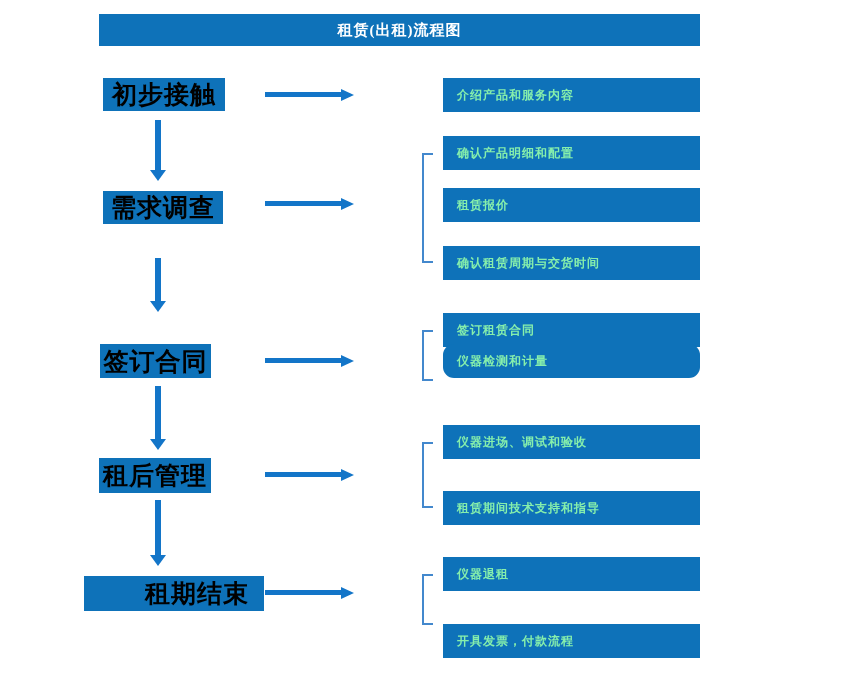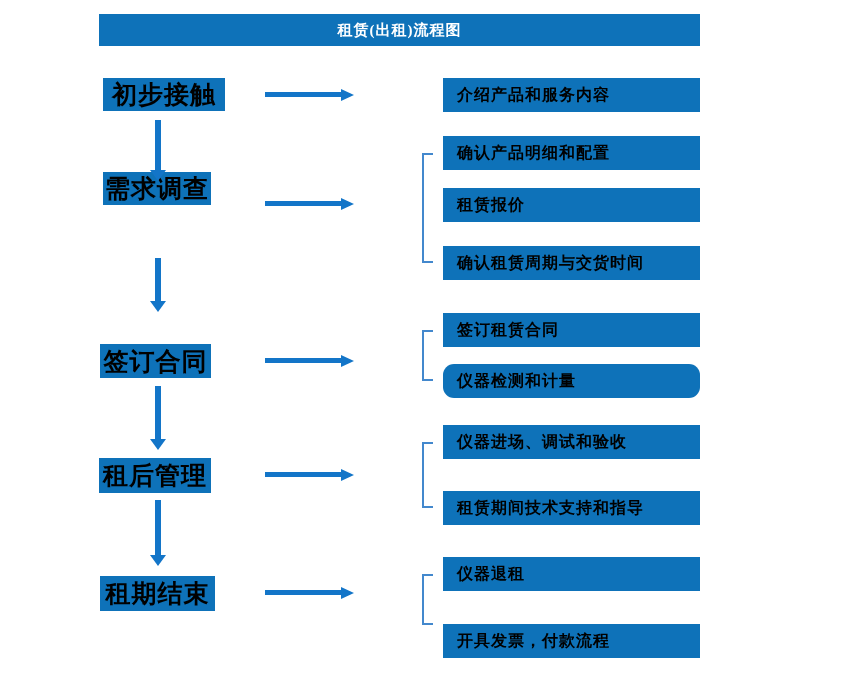--- a/index.html
+++ b/index.html
@@ -22,24 +22,24 @@
     font-size:15px;font-weight:bold;letter-spacing:1px;
   }
   .lbox{
     position:absolute;height:33px;
     background:var(--box-blue);color:#000000;
     display:flex;align-items:center;justify-content:center;
     font-size:25px;font-weight:bold;letter-spacing:1px;
   }
   .rbox{
     position:absolute;left:443px;width:257px;height:34px;
-    background:var(--box-blue);color:#000000;
+    background:var(--box-blue);color:#86efac;
     display:flex;align-items:center;justify-content:flex-start;
     padding-left:14px;box-sizing:border-box;
-    font-size:16px;font-weight:bold;letter-spacing:1px;
+    font-size:12px;font-weight:bold;letter-spacing:1px;
   }
   
   .harrow{position:absolute;left:265px;width:89px;height:12px;}
   .harrow .shaft{position:absolute;left:0;right:12px;top:3px;height:5px;background:var(--arrow-blue);}
   .harrow .head{position:absolute;right:0;top:0;width:0;height:0;
     border-top:6px solid transparent;border-bottom:6px solid transparent;
     border-left:13px solid var(--arrow-blue);}
   
   .varrow{position:absolute;left:150px;width:16px;}
   .varrow .shaft{position:absolute;left:5px;top:0;bottom:10px;width:6px;background:var(--arrow-blue);}
@@ -56,31 +56,31 @@
   }
 </style>
 </head>
 <body>
 
 <div id="canvas">
 
   <div class="titlebar">租赁(出租)流程图</div>
 
   <div class="lbox" style="left:103px;top:78px;width:122px;">初步接触</div>
-  <div class="lbox" style="left:103px;top:172px;width:108px;text-align:right;">需求调查</div>
+  <div class="lbox" style="left:103px;top:191px;width:120px;text-align:right;">需求调查</div>
   <div class="lbox" style="left:100px;top:344px;width:111px;height:34px;">签订合同</div>
   <div class="lbox" style="left:99px;top:458px;width:112px;height:35px;">租后管理</div>
-  <div class="lbox" style="left:100px;top:576px;width:115px;height:35px;">租期结束</div>
+  <div class="lbox" style="left:84px;top:576px;width:134px;height:35px;padding-left:46px;">租期结束</div>
 
   <div class="rbox" style="top:78px;">介绍产品和服务内容</div>
   <div class="rbox" style="top:136px;">确认产品明细和配置</div>
   <div class="rbox" style="top:188px;">租赁报价</div>
   <div class="rbox" style="top:246px;">确认租赁周期与交货时间</div>
   <div class="rbox" style="top:313px;">签订租赁合同</div>
-  <div class="rbox" style="top:364px;border-radius:11px;">仪器检测和计量</div>
+  <div class="rbox" style="top:344px;border-radius:11px;">仪器检测和计量</div>
   <div class="rbox" style="top:425px;">仪器进场、调试和验收</div>
   <div class="rbox" style="top:491px;">租赁期间技术支持和指导</div>
   <div class="rbox" style="top:557px;">仪器退租</div>
   <div class="rbox" style="top:608px;margin-top:16px;">开具发票，付款流程</div>
 
   <div class="harrow" style="top:89px;">
       <div class="shaft"></div>
       <div class="head"></div>
     </div>
   <div class="harrow" style="top:198px;">

